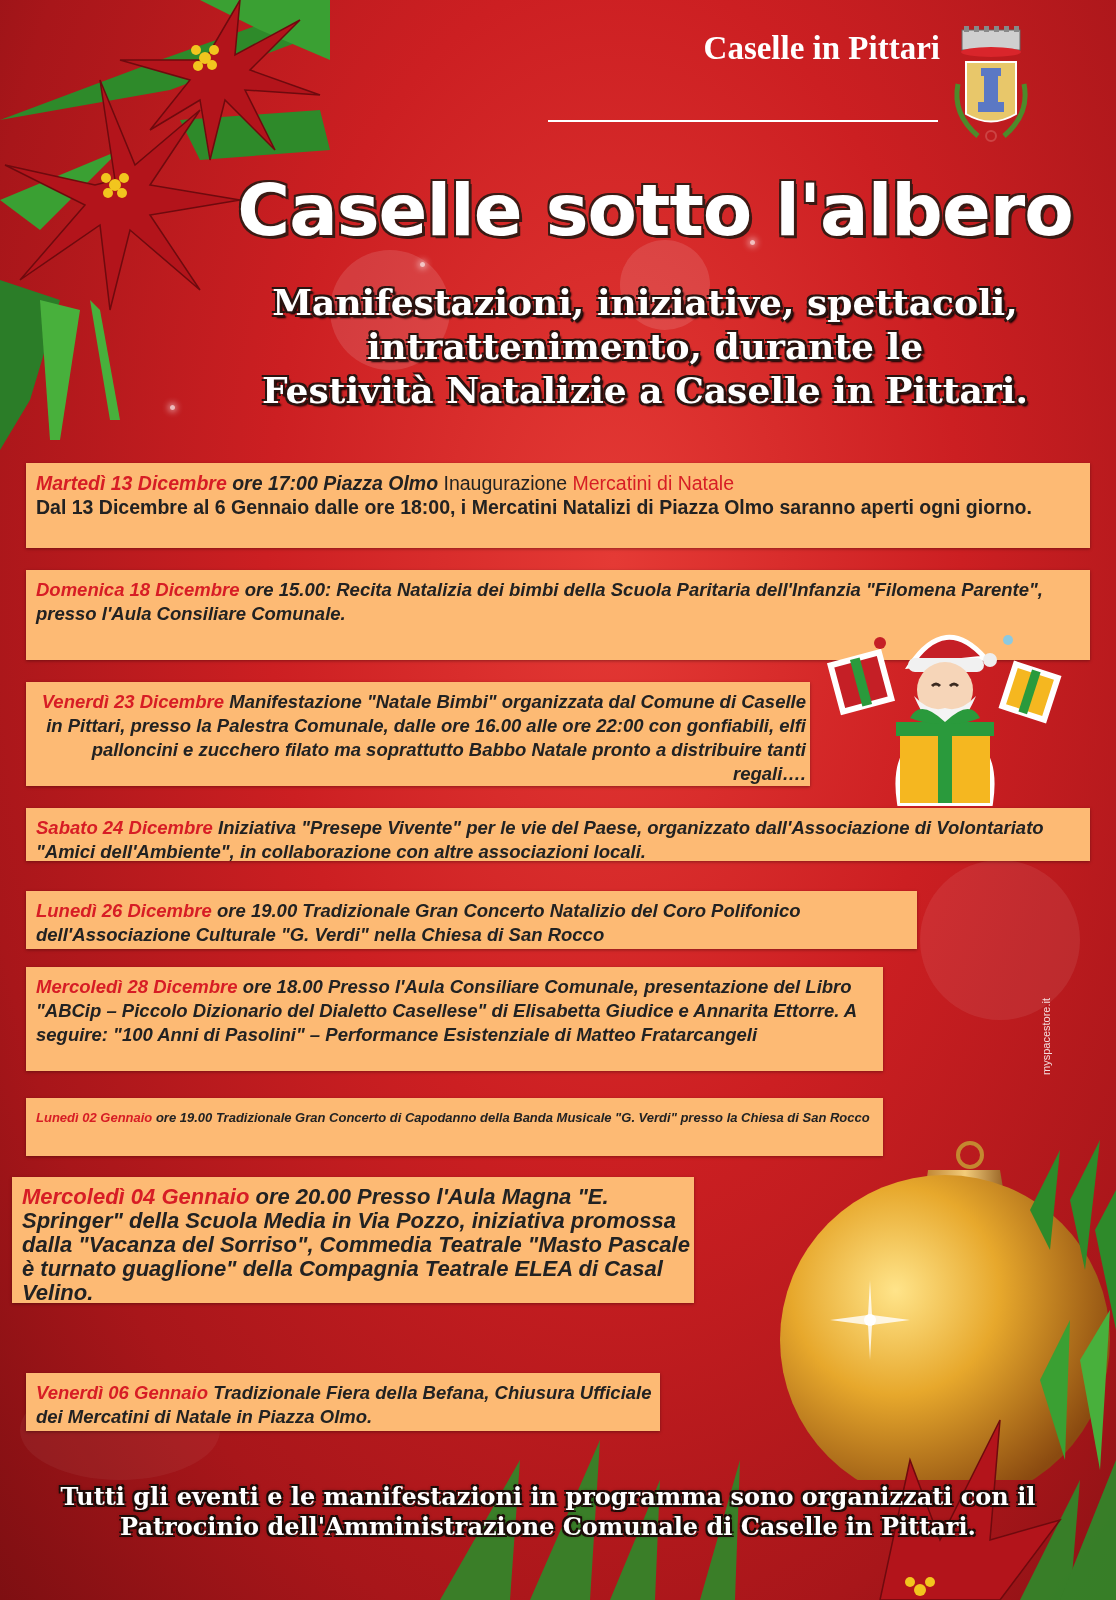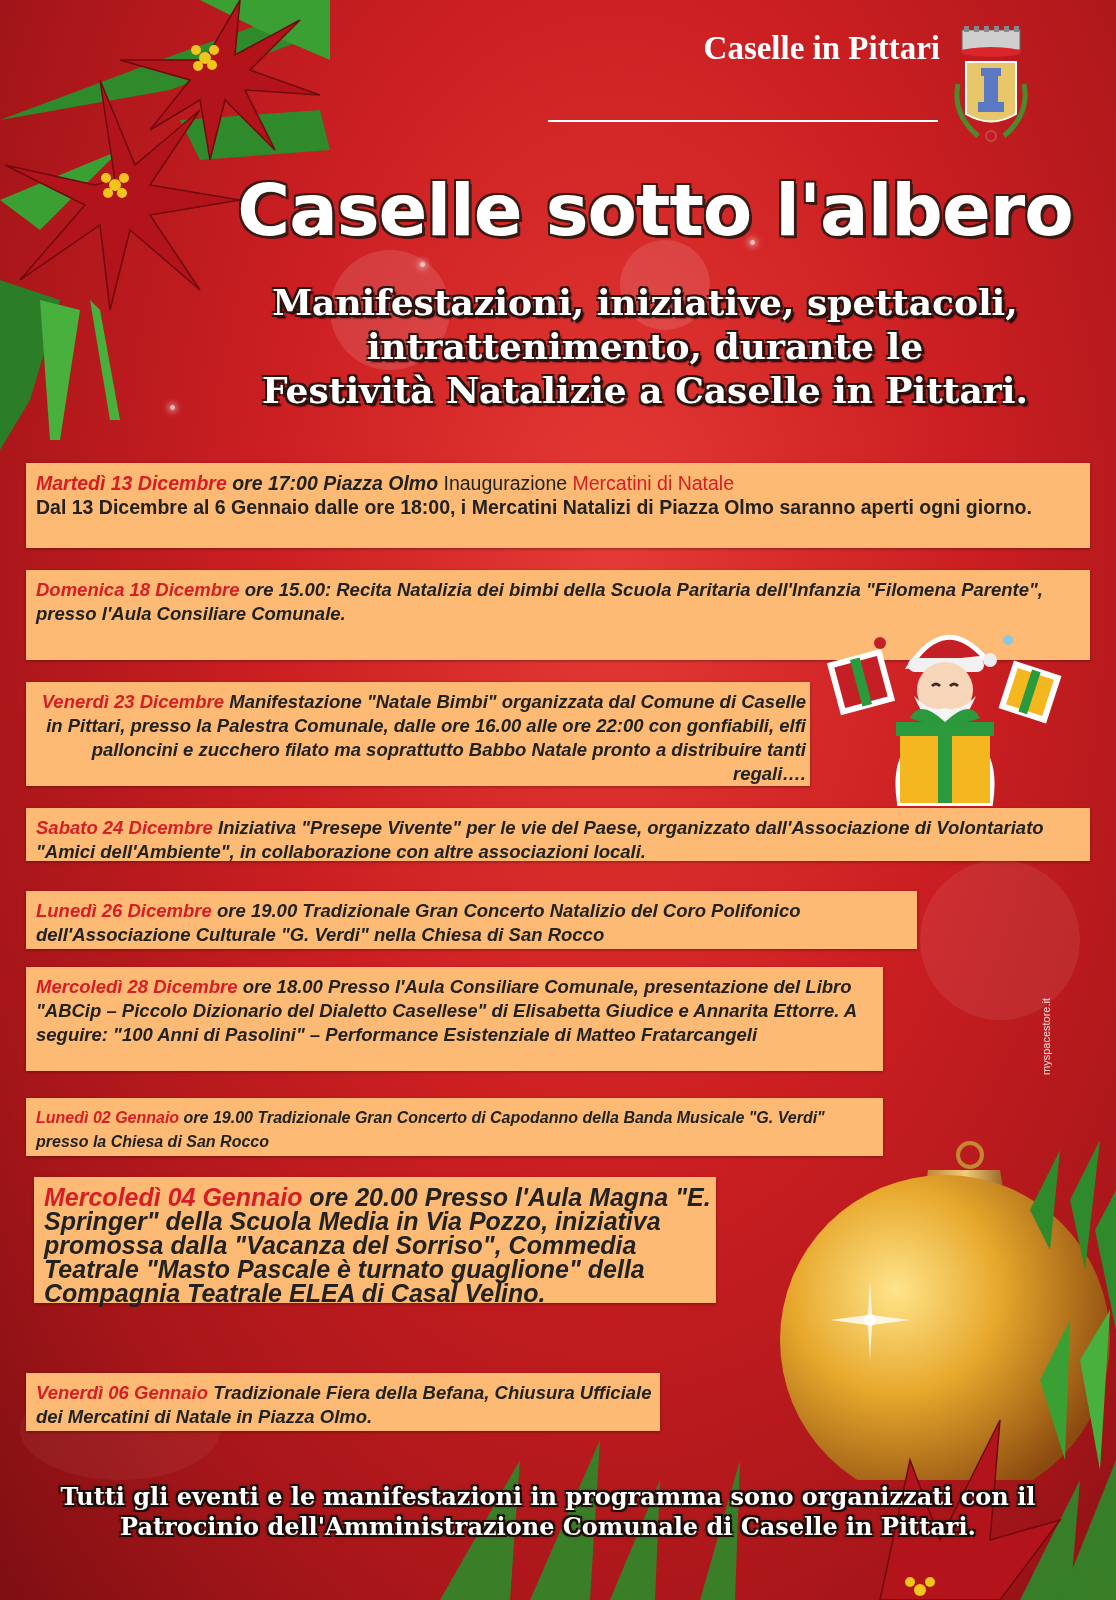--- a/index.html
+++ b/index.html
@@ -153,21 +153,21 @@
 </div>
 
 <div class="event" style="left:26px;top:883px;width:891px;height:58px;font-size:18.5px;margin-top:8px;">
   <span class="ev-date">Lunedì 26 Dicembre</span><span class="ev-text"> ore 19.00 Tradizionale Gran Concerto Natalizio del Coro Polifonico dell'Associazione Culturale "G. Verdi" nella Chiesa di San Rocco</span>
 </div>
 
 <div class="event" style="left:26px;top:967px;width:857px;height:104px;font-size:18.5px;">
   <span class="ev-date">Mercoledì 28 Dicembre</span><span class="ev-text"> ore 18.00 Presso l'Aula Consiliare Comunale, presentazione del Libro "ABCip – Piccolo Dizionario del Dialetto Casellese" di Elisabetta Giudice e Annarita Ettorre. A seguire: "100 Anni di Pasolini" – Performance Esistenziale di Matteo Fratarcangeli</span>
 </div>
 
-<div class="event" style="left:26px;top:1098px;width:857px;height:58px;font-size:16px;">
+<div class="event" style="left:26px;top:1098px;width:857px;height:58px;font-size:13px;">
   <span class="ev-date">Lunedì 02 Gennaio</span><span class="ev-text"> ore 19.00 Tradizionale Gran Concerto di Capodanno della Banda Musicale "G. Verdi" presso la Chiesa di San Rocco</span>
 </div>
 
 <svg class="deco" style="left:700px;top:1130px" width="416" height="350" viewBox="0 0 416 350">
   <defs>
     <radialGradient id="gold" cx="35%" cy="35%" r="70%">
       <stop offset="0%" stop-color="#ffe48a"></stop>
       <stop offset="45%" stop-color="#e7a82c"></stop>
       <stop offset="100%" stop-color="#8a4a10"></stop>
     </radialGradient>
@@ -184,21 +184,21 @@
   <path d="M170 150 L172 185 L210 190 L172 195 L170 230 L168 195 L130 190 L168 185 Z" fill="rgba(255,255,255,0.8)"></path>
   <g fill="#2e8a2a">
     <path d="M330 80 L360 20 L350 120 Z"></path>
       <path d="M370 70 L400 10 L385 140 Z"></path>
       <path d="M395 100 L416 60 L416 200 Z"></path>
     <path d="M340 250 L370 190 L365 330 Z" fill="#3aa033"></path>
     <path d="M380 230 L410 180 L400 340 Z" fill="#48b03c"></path>
   </g>
 </svg>
 
-<div class="event" style="left:34px;top:1177px;width:682px;height:126px;font-size:25px;">
+<div class="event" style="left:12px;top:1177px;width:682px;height:126px;font-size:22px;">
   <span class="ev-date">Mercoledì 04 Gennaio</span><span class="ev-text"> ore 20.00 Presso l'Aula Magna "E. Springer" della Scuola Media in Via Pozzo, iniziativa promossa dalla "Vacanza del Sorriso", Commedia Teatrale "Masto Pascale è turnato guaglione" della Compagnia Teatrale ELEA di Casal Velino.</span>
 </div>
 
 <div class="event" style="left:26px;top:1325px;width:634px;height:58px;font-size:18.5px;margin-top:48px;">
   <span class="ev-date">Venerdì 06 Gennaio</span><span class="ev-text"> Tradizionale Fiera della Befana, Chiusura Ufficiale dei Mercatini di Natale in Piazza Olmo.</span>
 </div>
 
 <svg class="deco" style="left:400px;top:1400px" width="716" height="200" viewBox="0 0 716 200">
   <g fill="#2e8a2a" opacity="0.9">
     <path d="M40 200 L120 60 L110 200 Z"></path>

